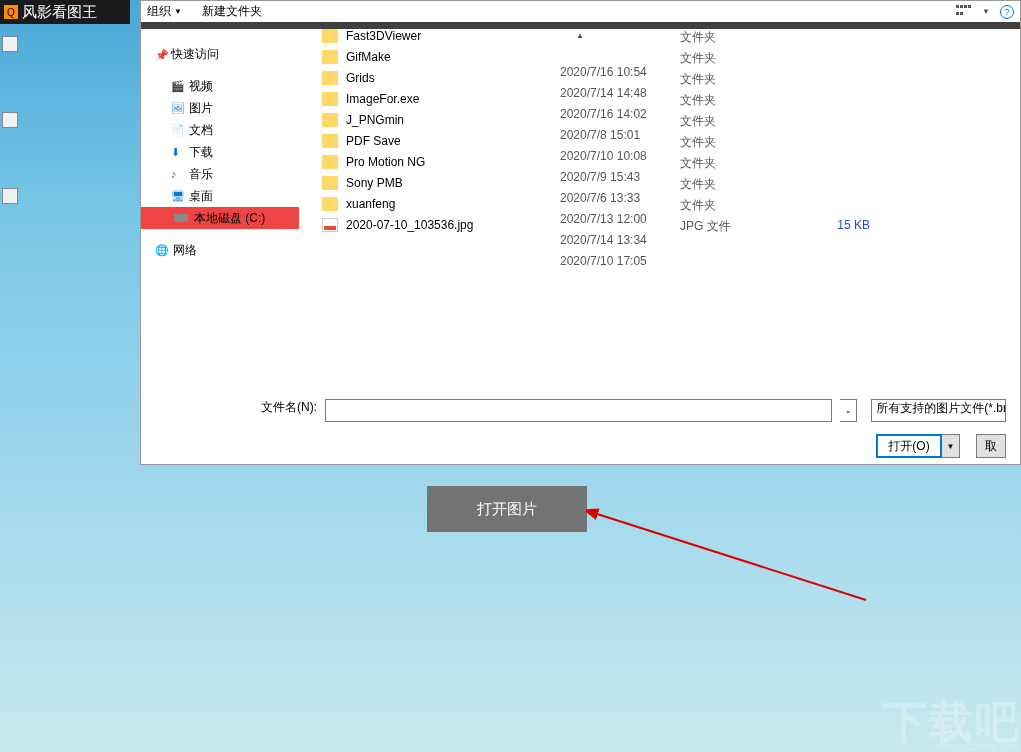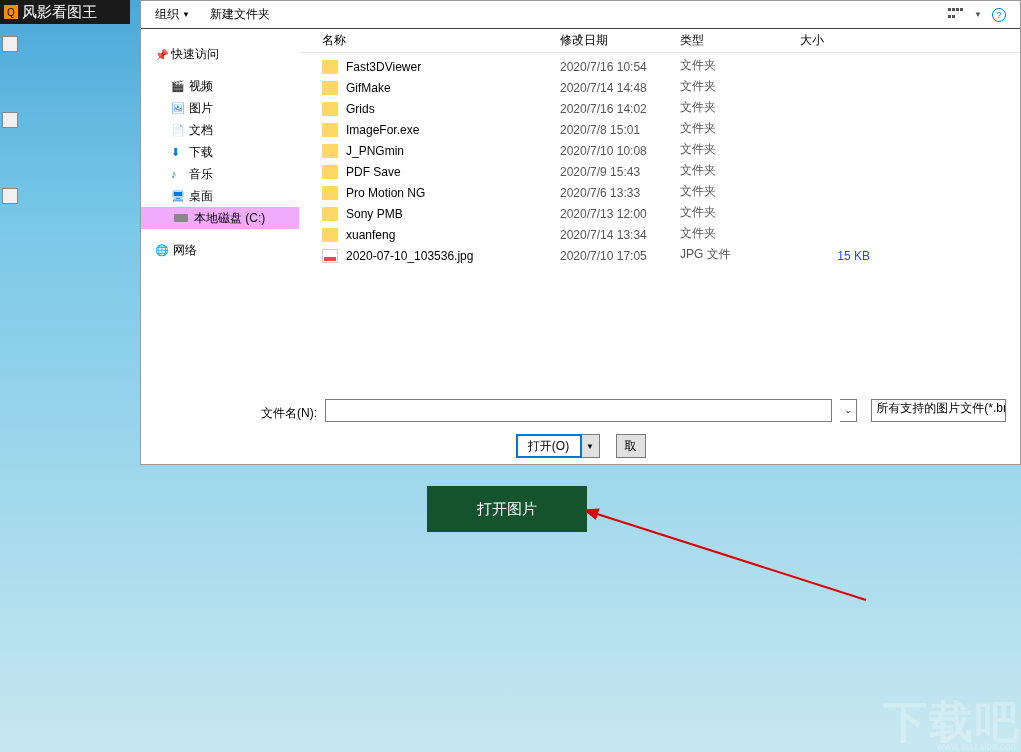--- a/index.html
+++ b/index.html
@@ -6,68 +6,68 @@
 body { width: 1021px; height: 752px; background: linear-gradient(180deg, #4aa8d8 0%, #7ac8e8 30%, #c8e8f0 100%); position: relative; overflow: hidden; }
 
 .app-header { position: absolute; top: 0; left: 0; width: 130px; height: 24px; background: #1a1a1a; display: flex; align-items: center; padding-left: 4px; gap: 4px; z-index: 5; }
 .app-icon { width: 14px; height: 14px; background: #ff8c00; display: flex; align-items: center; justify-content: center; font-size: 10px; color: #000; }
 .app-title { color: #fff; font-size: 15px; }
 
 .desktop-icons { position: absolute; left: 2px; top: 36px; z-index: 1; }
 .desktop-icon { width: 16px; height: 16px; background: #f0f0f0; margin-bottom: 60px; border: 1px solid #888; }
 
 .dialog { position: absolute; top: 0; left: 140px; width: 881px; height: 465px; background: #fff; border: 1px solid #999; z-index: 10; }
-.toolbar { height: 28px; border-bottom: 1px solid #404040; display: flex; align-items: center; padding: 0 14px; gap: 20px; }
+.toolbar { height: 28px; border-bottom: 7px solid #404040; display: flex; align-items: center; padding: 0 6px; gap: 20px; }
 .toolbar-btn { font-size: 12px; color: #000; display: flex; align-items: center; gap: 3px; cursor: pointer; }
 .toolbar-right { margin-left: auto; display: flex; gap: 10px; align-items: center; }
 .view-icon { width: 16px; height: 14px; display: flex; flex-wrap: wrap; gap: 1px; }
 .view-icon span { width: 3px; height: 3px; background: #555; }
 .help-icon { width: 14px; height: 14px; border: 1px solid #0078d7; border-radius: 50%; color: #0078d7; font-size: 9px; display: flex; align-items: center; justify-content: center; }
 
 .dialog-body { display: flex; height: 360px; }
 .sidebar { width: 158px; padding-top: 14px; overflow: hidden; }
 .sidebar-item { display: flex; align-items: center; height: 22px; padding-left: 14px; font-size: 12px; cursor: pointer; gap: 6px; }
 .sidebar-item.indent1 { padding-left: 30px; }
-.sidebar-item.selected { background: #f0abfc; padding-left: 33px; }
+.sidebar-item.selected { background: #ef4444; padding-left: 33px; }
 .pin-icon { width: 10px; height: 10px; color: #0078d7; font-size: 11px; }
 .monitor-icon { width: 12px; height: 10px; border: 1px solid #0078d7; border-bottom: 2px solid #0078d7; position: relative; }
 .small-icon { width: 12px; height: 12px; color: #0078d7; font-size: 11px; display: flex; align-items: center; }
 .disk-icon { width: 14px; height: 8px; background: #888; border-radius: 1px; }
 .network-icon { width: 12px; height: 12px; color: #0078d7; font-size: 11px; }
 
 .file-list { flex: 1; border-left: 1px solid transparent; }
 .columns { display: flex; height: 24px; border-bottom: 1px solid #e5e5e5; align-items: center; font-size: 12px; }
 .col-name { width: 260px; padding-left: 22px; }
 .col-date { width: 120px; }
 .col-type { width: 120px; }
 .col-size { width: 80px; }
 .sort-arrow { position: absolute; left: 435px; top: 30px; font-size: 8px; color: #555; }
-.file-row { display: flex; height: 21px; align-items: flex-end; font-size: 12px; cursor: pointer; }
+.file-row { display: flex; height: 21px; align-items: flex-start; font-size: 12px; cursor: pointer; }
 .file-icon { width: 16px; height: 14px; margin-left: 22px; margin-right: 8px; }
 .folder-icon { background: #ffd968; border-radius: 1px 1px 0 0; }
 .jpg-icon { background: #fff; border: 1px solid #ccc; position: relative; }
 .jpg-icon::after { content: ''; position: absolute; bottom: 1px; left: 1px; right: 1px; height: 4px; background: #e74c3c; }
 .file-name-cell { width: 214px; }
 .file-date-cell { width: 120px; color: #555; margin-top: 36px; }
 .file-type-cell { width: 120px; color: #555; }
 .file-size-cell { width: 80px; text-align: right; color: #1d4ed8; padding-right: 10px; }
 
 .bottom-area { padding: 10px 14px; }
-.filename-row { display: flex; align-items: flex-end; gap: 8px; margin-bottom: 12px; margin-left: 106px; }
+.filename-row { display: flex; align-items: flex-start; gap: 8px; margin-bottom: 12px; margin-left: 106px; }
 .filename-label { font-size: 12px; white-space: nowrap; }
 .filename-input { width: 528px; height: 23px; border: 1px solid #7a7a7a; font-size: 12px; padding: 0 4px; }
 .combo-btn { width: 18px; height: 23px; border: 1px solid #7a7a7a; border-left: none; background: #fff; font-size: 8px; }
 .filter-select { width: 140px; height: 23px; border: 1px solid #7a7a7a; background: #fff; font-size: 12px; padding: 0 4px; margin-left: 6px; white-space: nowrap; overflow: hidden; }
-.button-row { display: flex; justify-content: center; gap: 16px; padding-right: 0; }
+.button-row { display: flex; justify-content: flex-end; gap: 16px; padding-right: 0; }
 .open-btn { display: flex; }
 .open-btn-main { width: 66px; height: 24px; border: 2px solid #0078d7; background: #fff; font-size: 12px; display: flex; align-items: center; justify-content: center; }
 .open-btn-dd { width: 18px; height: 24px; border: 1px solid #7a7a7a; border-left: none; background: #e1e1e1; font-size: 8px; display: flex; align-items: center; justify-content: center; }
 .cancel-btn { width: 30px; height: 24px; border: 1px solid #7a7a7a; background: #e1e1e1; font-size: 12px; display: flex; align-items: center; justify-content: center; overflow: hidden; }
 
-.open-image-btn { position: absolute; left: 427px; top: 486px; width: 160px; height: 46px; background: #14532d; color: #fff; font-size: 15px; display: flex; align-items: center; justify-content: center; z-index: 8; }
+.open-image-btn { position: absolute; left: 427px; top: 486px; width: 160px; height: 46px; background: #737373; color: #fff; font-size: 15px; display: flex; align-items: center; justify-content: center; z-index: 8; }
 
 .arrow-svg { position: absolute; left: 586px; top: 505px; z-index: 9; pointer-events: none; }
 
 .watermark { position: absolute; right: 0; bottom: 0; font-size: 44px; font-weight: bold; color: rgba(255,255,255,0.28); letter-spacing: 2px; z-index: 2; }
 .watermark-sub { position: absolute; right: 2px; bottom: 0; font-size: 10px; color: rgba(255,255,255,0.25); z-index: 2; }
 </style>
 </head>
 <body>
 
 <div class="app-header">
@@ -138,26 +138,20 @@
           <span>本地磁盘 (C:)</span>
         </div>
       <div style="height:10px"></div>
       <div class="sidebar-item">
           <span class="network-icon">🌐</span>
           <span>网络</span>
         </div>
     </div>
 
     <div class="file-list">
-      <div class="columns">
-        <div class="col-name">名称</div>
-        <div class="col-date">修改日期</div>
-        <div class="col-type">类型</div>
-        <div class="col-size">大小</div>
-      </div>
       <div id="file-rows">
           <div class="file-row">
             <div class="file-icon folder-icon"></div>
     <div class="file-name-cell">Fast3DViewer</div>
     <div class="file-date-cell">2020/7/16 10:54</div>
     <div class="file-type-cell">文件夹</div>
     <div class="file-size-cell"></div>
           </div>
           <div class="file-row">
             <div class="file-icon folder-icon"></div>

